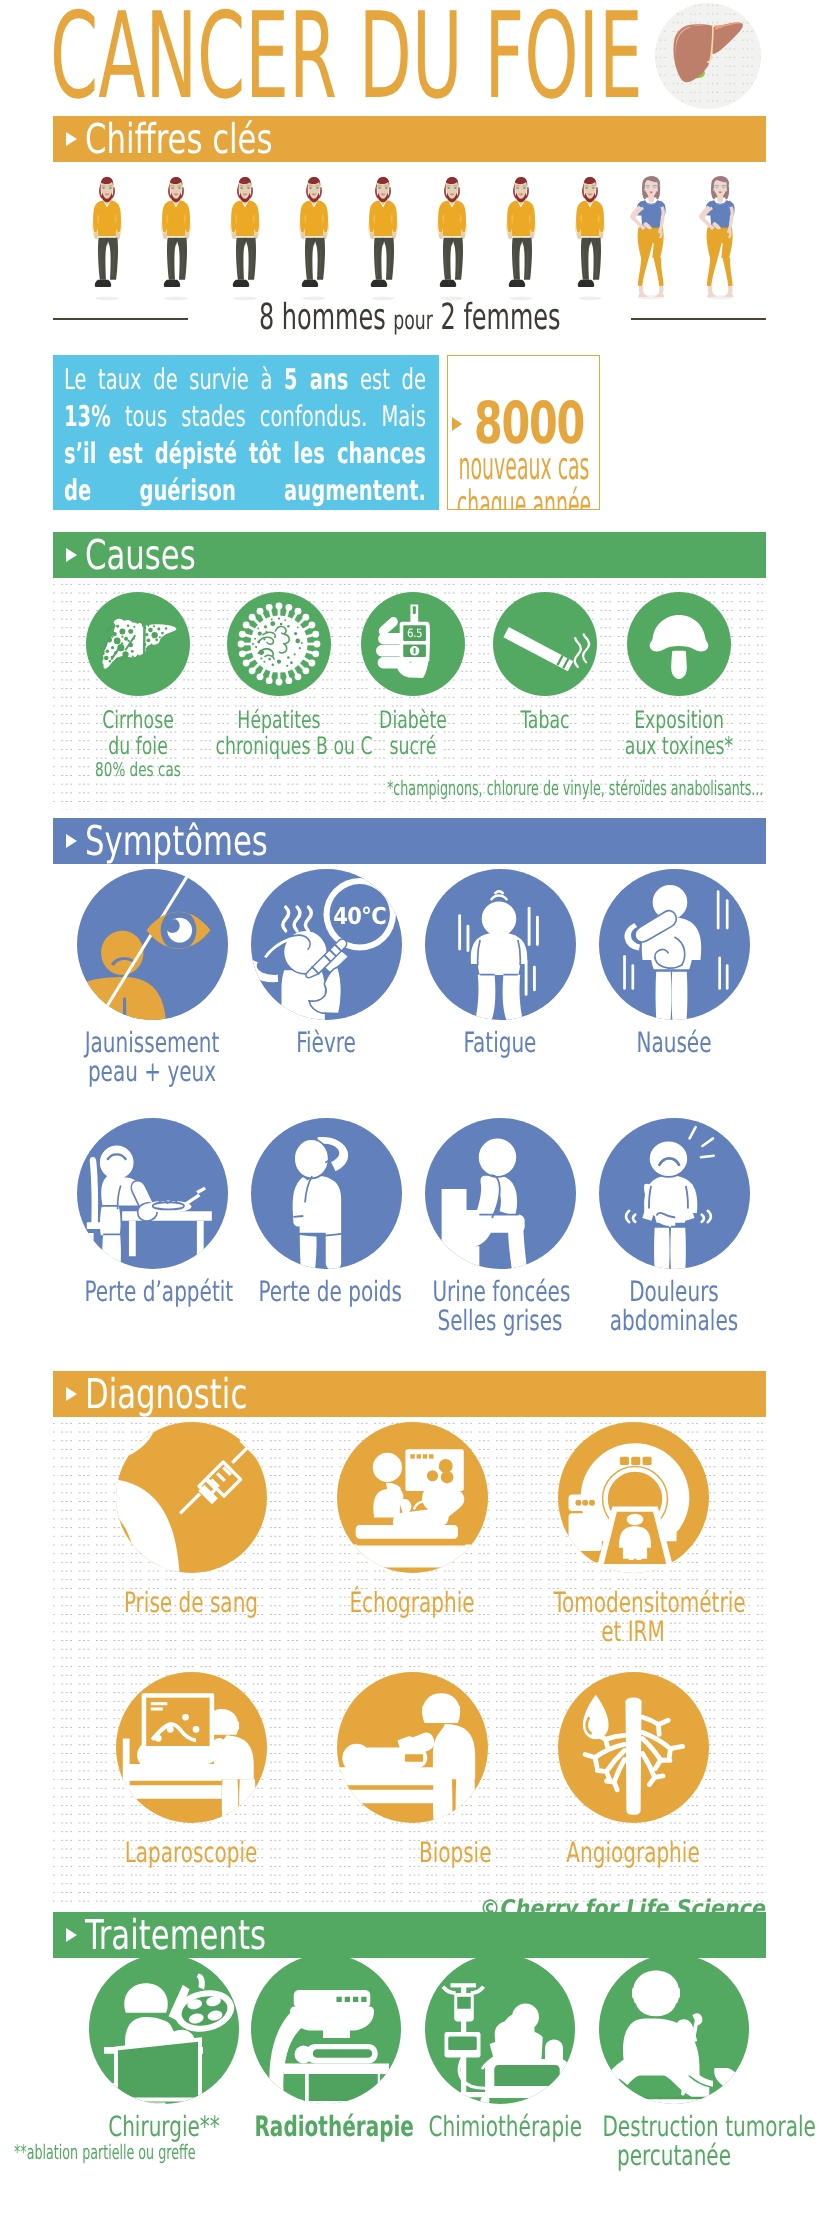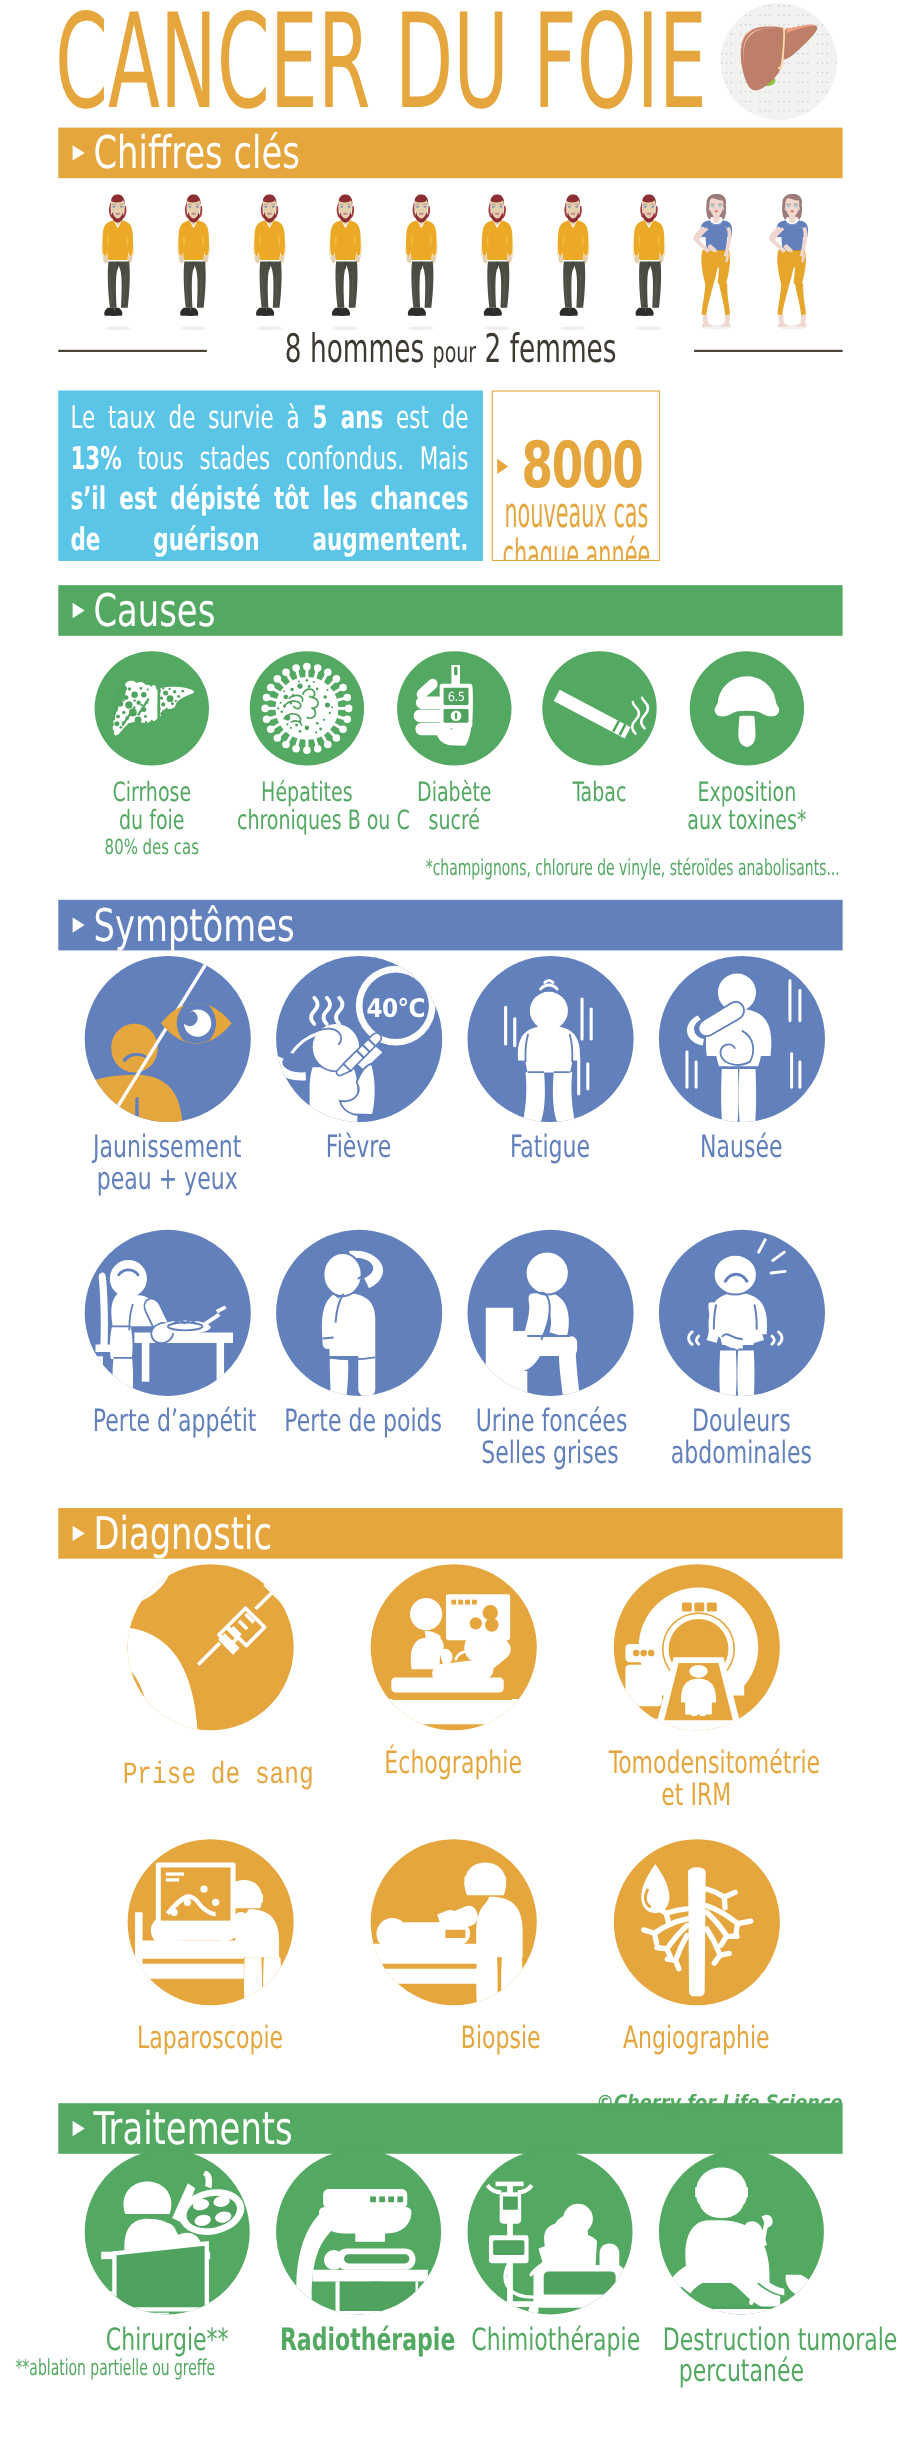--- a/index.html
+++ b/index.html
@@ -80,21 +80,21 @@
   #causes-panel .tile .sublbl{font-size:19px;line-height:23px;}
   .tile .sublbl{font-size:21px;line-height:24px;white-space:nowrap;transform:scaleX(.795);}
 
   
   .c-green{color:#53A862;}
   .c-blue{color:#6180BC;}
   .c-orange{color:#E5A63E;}
 
   .footnote{position:absolute;font-size:20px;line-height:22px;white-space:nowrap;transform:scaleX(.705);transform-origin:left top;}
 
-  #credit{position:absolute;right:54px;bottom:10px;font-size:18px;font-style:italic;font-weight:700;color:#53A862;}
+  #credit{position:absolute;right:54px;bottom:10px;font-size:23px;font-style:italic;font-weight:700;color:#53A862;}
 </style>
 </head>
 <body>
 
 <div class="page">
   <div id="title">CANCER DU FOIE</div>
   <div id="liver-badge">
     <svg viewBox="0 0 106 106" width="106" height="106">
       <defs>
         <pattern id="dotsA" width="17.4" height="8.7" patternUnits="userSpaceOnUse">
@@ -1072,21 +1072,21 @@
   <path d="M76 35l-5-5 M72 39l-5-5 M68 43l-5-5"></path>
 
   <path d="M59.5 38l-4.5 4.5 6.5 6.5 4.5-4.5z"></path>
 
   <path d="M55.5 47.5l-13 13"></path>
  </g>
  <path d="M62.5 45l10.5-10.5 7.5 7.5 -10.5 10.5z" fill="#fff" transform="rotate(0)" opacity="0"></path>
  <path d="M56.5 49.5l7.5-7.5 -6-6 -7.5 7.5z" fill="#fff" opacity="0"></path>
  <path d="M58.5 41.5l9 9 -4 4 -9-9z" fill="#fff"></path>
           </svg></div>
-        <div style="margin-top: 28px; font-family: Liberation Mono, monospace;">
+        <div style="margin-top: 16px;">
           <div class="lbl c-orange">Prise de sang</div>
         </div>
       </div>
       <div class="tile" style="left: 259px; top: 5px; width: 200px;">
         <div class="circ" style="width: 151px; height: 151px; background: rgb(229, 166, 62);"><svg viewBox="0 0 100 100" width="151" height="151">
  <g transform="translate(3,8) scale(.92)">
  <g fill="#fff">
   <rect x="46" y="11" width="42" height="30" rx="1.5"></rect>
  </g>
  <g fill="#E5A63E">
@@ -1273,21 +1273,21 @@
           <div class="lbl c-orange">Angiographie</div>
         </div>
       </div>
     </div>
 
   <div class="secbar bar-green" style="top:1912px">
     <span class="arrow"></span>
     <span class="txt">Traitements</span>
   </div>
   <div id="treat-panel" style="position:absolute;left:53px;top:1958px;width:713px;height:200px;">
-      <div class="tile" style="left: 9px; top: -4px; width: 180px;">
+      <div class="tile" style="left: 21px; top: -4px; width: 180px;">
         <div class="circ" style="width: 150px; height: 150px; background: rgb(83, 168, 98);"><svg viewBox="0 0 100 100" width="150" height="150">
  <g fill="#fff">
 
   <path d="M38 19.5c8.3 0 14.5 5.6 14.5 13.8 c0 2.2-.4 4.2-1.1 5.9 l-26.8 0 c-.7-1.7-1.1-3.7-1.1-5.9 c0-8.2 6.2-13.8 14.5-13.8z"></path>
   <path d="M24 29.5h28v5.5h-28z"></path>
 
   <path d="M38 42c7.5 0 13 1.9 16.5 5.7 l-3.5 20.3 -26 0 c-.7-3.3-1-6.2-1-8.8 c0-6.3 1.5-10.9 4.5-13.8 c2.6-2.5 6-3.4 9.5-3.4z"></path>
 
   <path d="M47 45.5c3-1.8 6-.7 7.8 2.7 l7.5 14.5 -8.5 4.5 -7.5-14.5 c-1.8-3.4-1.2-5.9.7-7.2z"></path>
 

